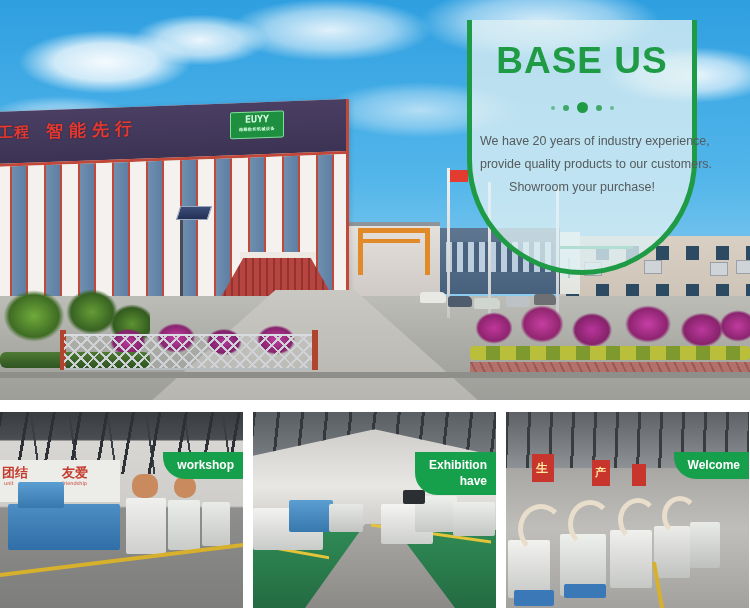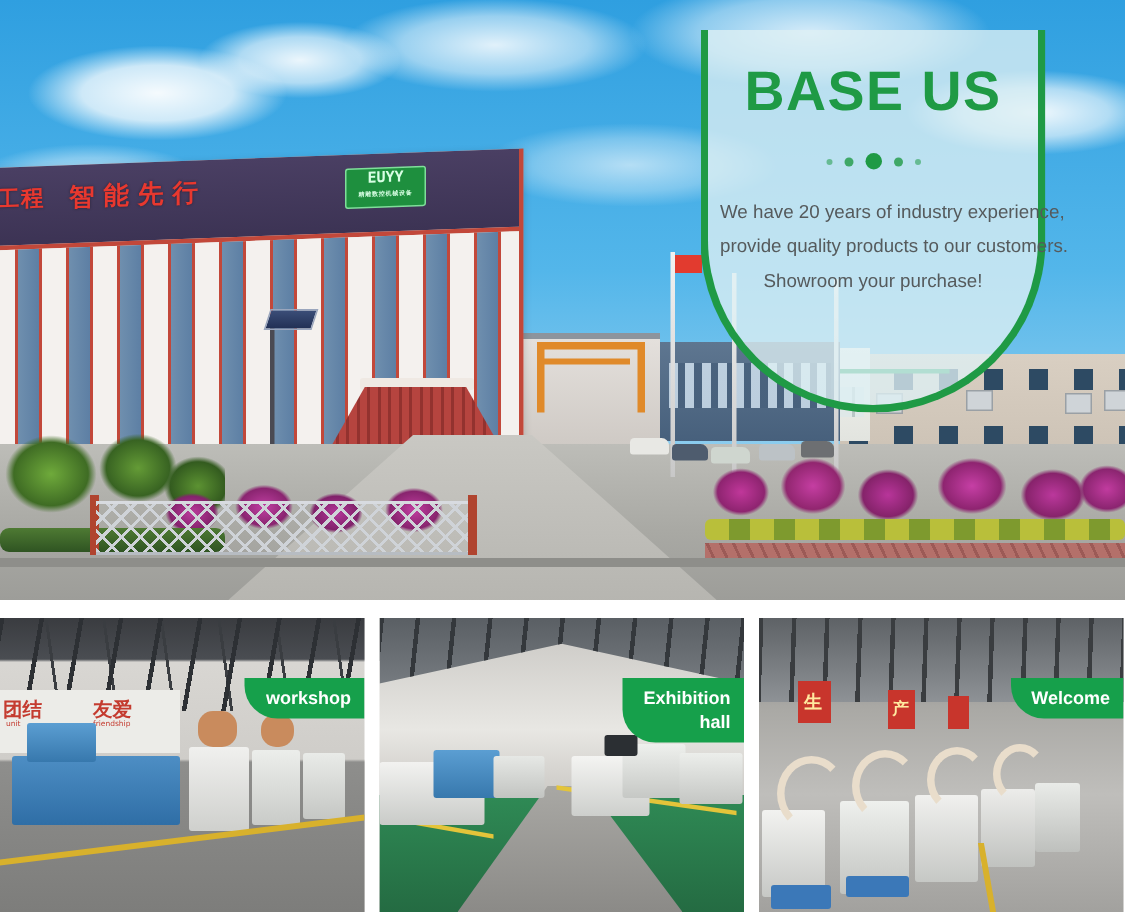--- a/index.html
+++ b/index.html
@@ -354,21 +354,21 @@
       <div class="yl" style="left:6px;top:138px;width:70px;transform:skewY(10deg);"></div>
       <div class="yl" style="left:118px;top:120px;width:120px;transform:skewY(8deg);"></div>
       <div class="mach" style="left:0px;top:96px;width:70px;height:42px;background:linear-gradient(#f2f2f0,#c9cbc8);"></div>
       <div class="mach" style="left:36px;top:88px;width:44px;height:32px;background:linear-gradient(#5b9ed2,#3778ad);"></div>
       <div class="mach" style="left:76px;top:92px;width:34px;height:28px;background:linear-gradient(#e6e8e5,#c2c4c1);"></div>
       <div class="mach" style="left:128px;top:92px;width:52px;height:40px;background:linear-gradient(#f4f4f2,#cdcfcc);"></div>
       <div class="mach" style="left:162px;top:84px;width:42px;height:36px;background:linear-gradient(#eef0ed,#c6c8c5);"></div>
       <div class="mach" style="left:200px;top:90px;width:42px;height:34px;background:linear-gradient(#eceeeb,#c4c6c3);"></div>
       <div class="mach" style="left:150px;top:78px;width:22px;height:14px;background:#2b2f33;"></div>
       <div class="tag">Exhibition
-hall</div>
+have</div>
     </div>
 
     <div class="thumb t3">
       <div class="roof"></div>
       <div class="redflag" style="left:26px;top:42px;width:22px;height:28px;"></div>
       <div class="redflag" style="left:86px;top:48px;width:18px;height:26px;"></div>
       <div class="redflag" style="left:126px;top:52px;width:14px;height:22px;"></div>
       <div style="position:absolute;left:30px;top:48px;color:#ffe9a0;font-size:12px;font-weight:bold;font-family:'DejaVu Sans',sans-serif;z-index:3;">生</div>
       <div style="position:absolute;left:89px;top:53px;color:#ffe9a0;font-size:11px;font-weight:bold;font-family:'DejaVu Sans',sans-serif;z-index:3;">产</div>
       <div class="mach" style="left:2px;top:128px;width:42px;height:58px;background:linear-gradient(#f2f2f0,#c6c8c5);"></div>

